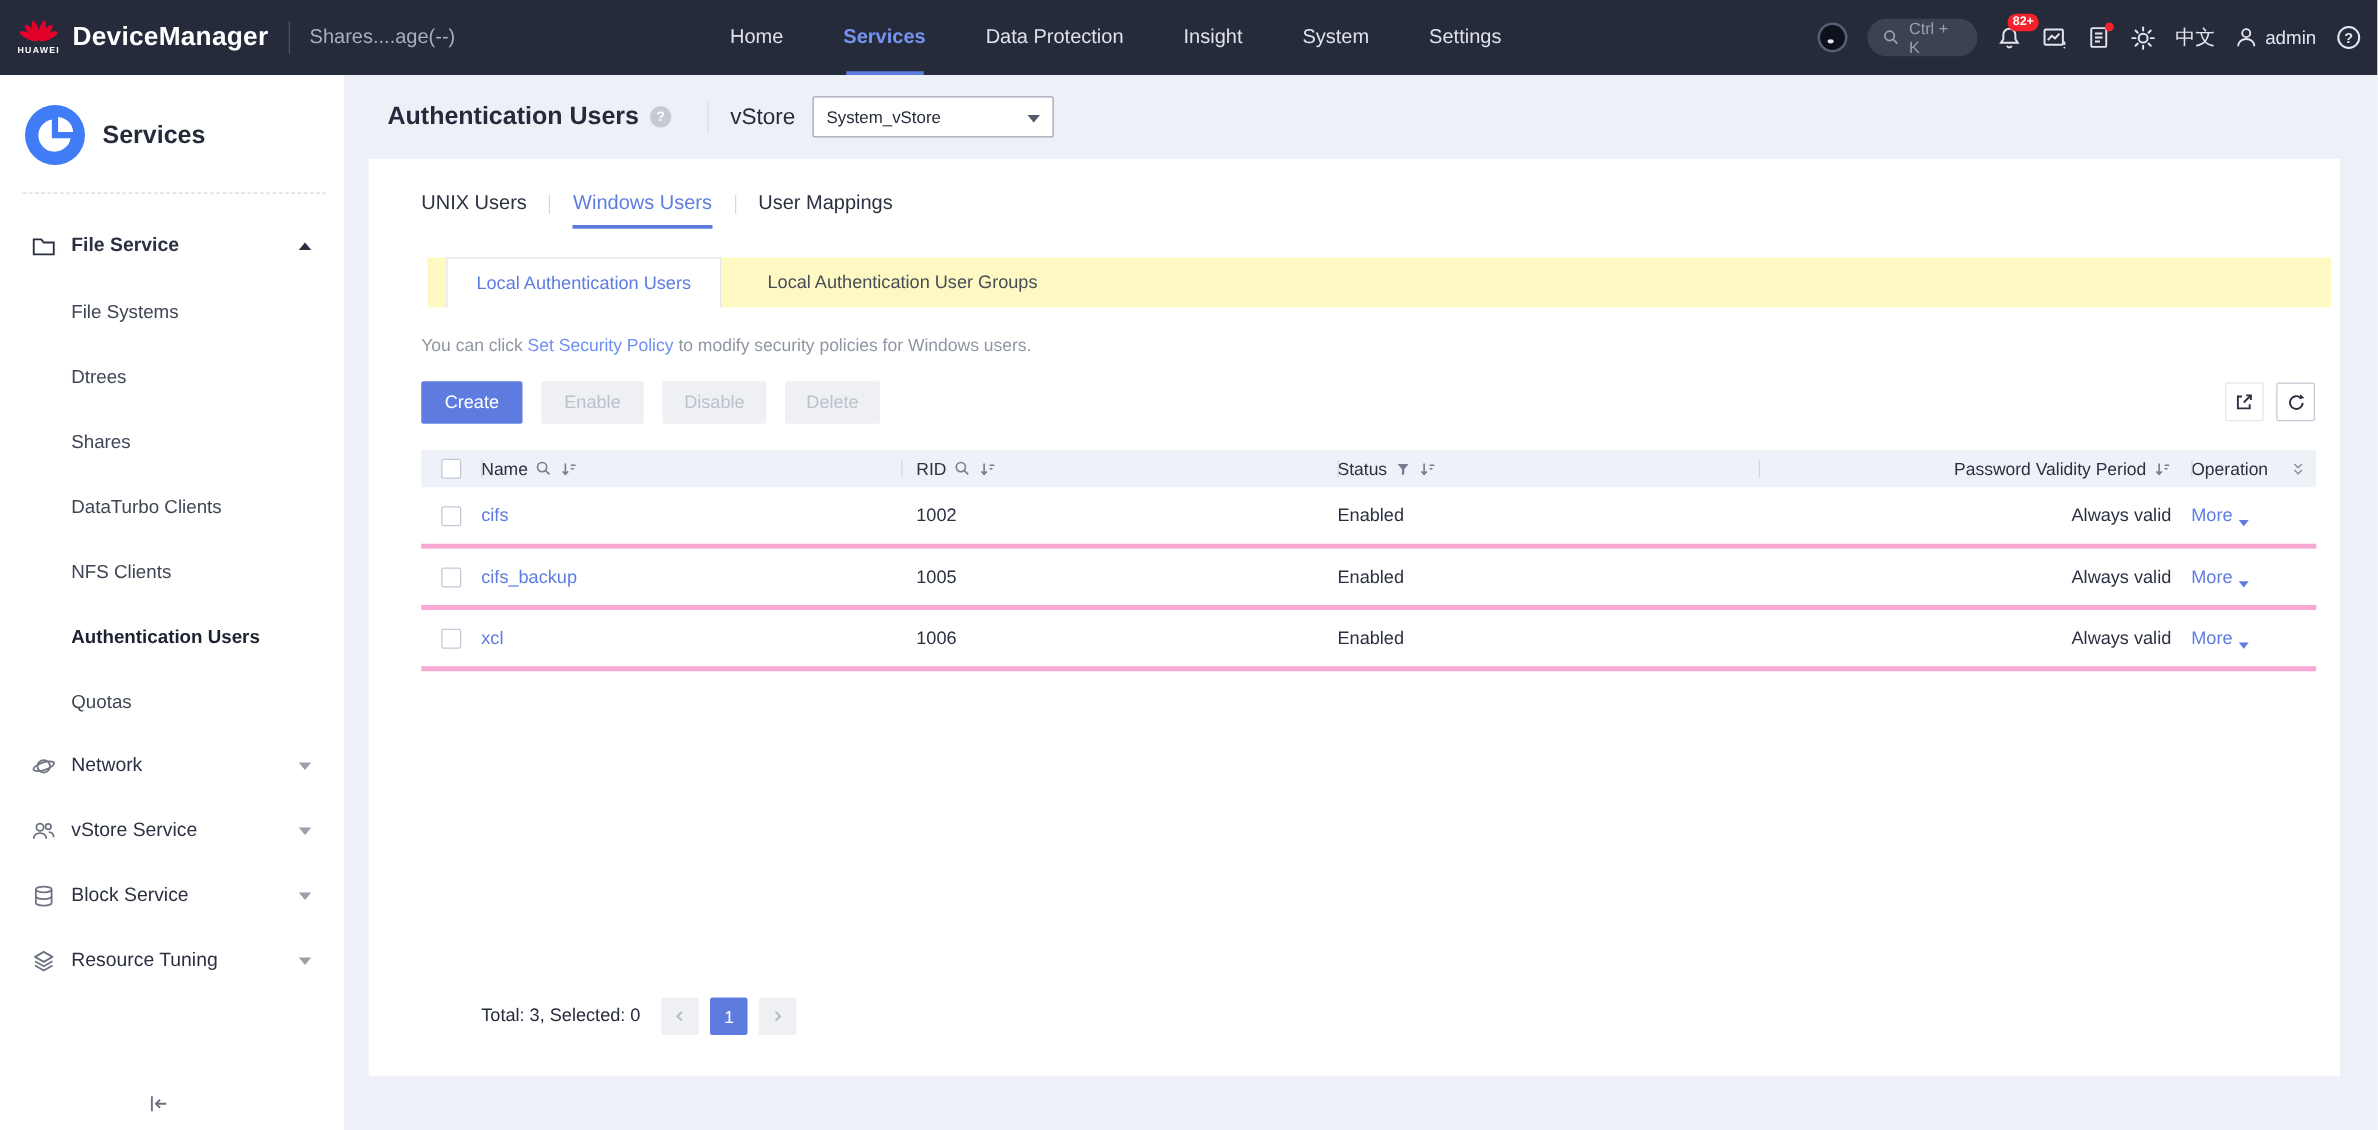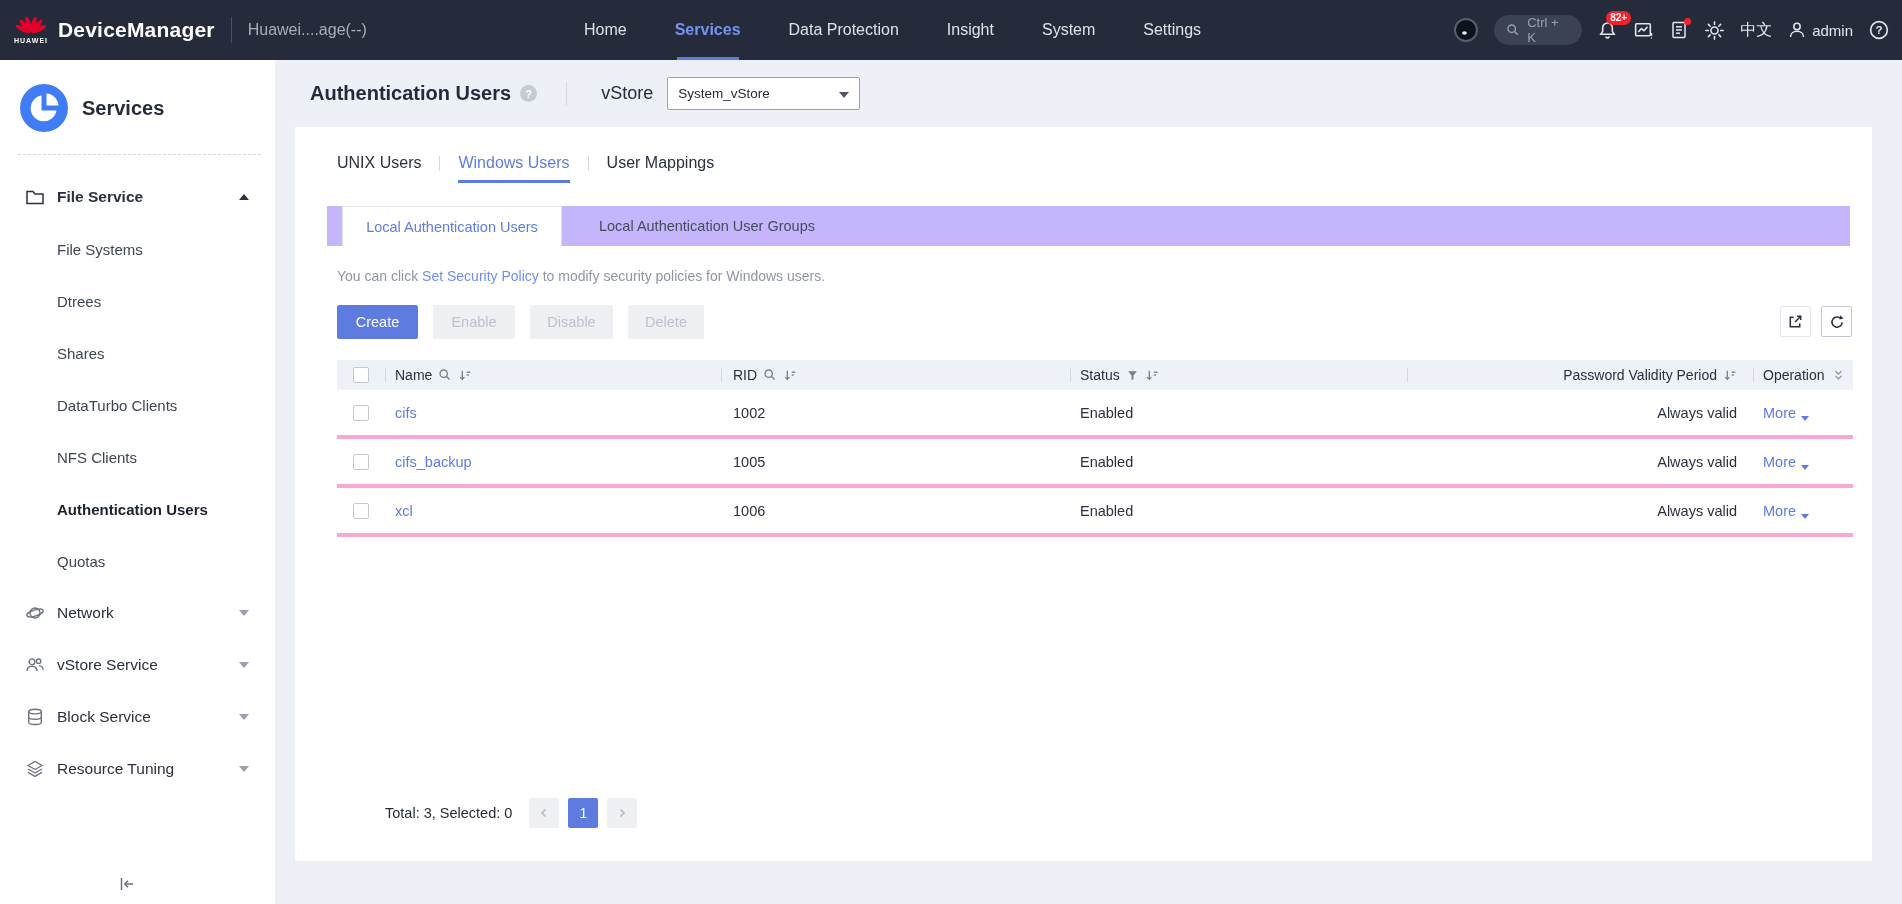--- a/index.html
+++ b/index.html
@@ -45,33 +45,33 @@
   .chev.up { border-left:5px solid transparent; border-right:5px solid transparent; border-bottom:6px solid #2b3040; }
   .chev.down { border-left:5px solid transparent; border-right:5px solid transparent; border-top:6px solid #9aa0ac; }
   .collapse-btn { position:absolute; left:118px; bottom:8px; cursor:pointer; }
 
   
   .page-header { position:absolute; left:275px; top:60px; height:67px; right:0; display:flex; align-items:center; }
   .page-title { margin-left:35px; font-size:20px; font-weight:700; color:#252b3a; }
   .info-icon { width:17px; height:17px; border-radius:50%; background:#c6cad4; color:#fff; font-size:11px; font-weight:bold; display:inline-flex; align-items:center; justify-content:center; margin-left:9px; }
   .info-icon::after { content:"?"; }
   .vdiv { width:1px; height:24px; background:#d8dbe4; margin-left:29px; }
-  .vlabel { margin-left:34px; font-size:18px; color:#252b3a; }
+  .vlabel { margin-left:17px; font-size:18px; color:#252b3a; }
   .vselect { position:relative; margin-left:14px; width:193px; height:33px; background:#fff; border:1px solid #9ba1ad; border-radius:2px; display:flex; align-items:center; padding:0 26px 0 10px; font-size:13.5px; color:#252b3a; cursor:pointer; }
   .vselect .caret { position:absolute; right:10px; top:14px; width:0; height:0; border-left:5px solid transparent; border-right:5px solid transparent; border-top:6px solid #52596b; }
 
   
   .card { position:absolute; left:295px; top:127px; width:1577px; height:734px; background:#ffffff; }
   .tabs { position:absolute; left:42px; top:27px; display:flex; align-items:center; gap:18px; font-size:16px; color:#2b3040; }
   .tab { position:relative; cursor:pointer; }
   .tab.active { color:#5e7ce0; }
   .tab.active::after { content:""; position:absolute; left:0; right:0; bottom:-11px; height:3px; background:#5e7ce0; }
   .tsep { width:1px; height:15px; background:#d5d9e2; }
 
-  .subtabs { position:absolute; left:32px; top:79px; width:1523px; height:40px; background:#c4b5fd; }
+  .subtabs { position:absolute; left:47px; top:79px; width:1523px; height:40px; background:#fef9c3; }
   .subtab { position:absolute; top:0; height:40px; display:flex; align-items:center; justify-content:center; font-size:14.5px; color:#464c59; cursor:pointer; }
   .subtab.active { left:15px; width:220px; background:#ffffff; border:1px solid #e2e4eb; border-bottom:none; color:#5e7ce0; }
   .subtab.second { left:235px; width:290px; }
 
   .hint { position:absolute; left:42px; top:141px; font-size:14px; color:#8f95a3; }
   .hint a { color:#6e8ff2; text-decoration:none; cursor:pointer; }
 
   .toolbar { position:absolute; left:42px; top:178px; display:flex; gap:15px; }
   .btn { height:34px; border:none; border-radius:2px; font-size:14.5px; font-family:"Liberation Sans",sans-serif; cursor:pointer; padding:0 14px; }
   .btn.primary { width:81px; background:#5e7ce0; color:#fff; }
@@ -80,21 +80,21 @@
 
   .iconbtn { position:absolute; top:179px; width:31px; height:31px; background:#fff; border-radius:2px; display:flex; align-items:center; justify-content:center; cursor:pointer; }
   .iconbtn.export { left:1485px; border:1px solid #e4e7ee; }
   .iconbtn.refresh { left:1526px; border:1px solid #c3c8d4; }
 
   
   .table { position:absolute; left:42px; top:233px; width:1516px; font-size:14.5px; color:#2b3040; }
   .trow, .thead { display:grid; grid-template-columns:48px 336px 349px 337px 346px 100px; align-items:center; }
   .thead { height:30px; background:#eef1f8; font-size:14px; }
   .trow { height:49px; border-bottom:4px solid #f9a8d4; background:#fff; }
-  .cell { display:flex; align-items:center; padding-left:10px; height:100%; }
+  .cell { display:flex; align-items:center; height:100%; }
   .thead .cell { position:relative; gap:6px; }
   .thead .cell.sep::before { content:""; position:absolute; left:0; top:8px; height:14px; width:1px; background:#d3d7e2; }
   .cell.c-rid { padding-left:12px; }
   .cell.c-valid { justify-content:flex-end; padding-right:16px; }
   .cell.c-check { justify-content:center; padding-left:0; }
   .checkbox { width:16px; height:16px; border:1px solid #c2c8d4; border-radius:2px; background:#fff; cursor:pointer; }
   .hicon { display:inline-flex; cursor:pointer; }
   .link { color:#5e7ce0; text-decoration:none; cursor:pointer; }
   .more { color:#5e7ce0; cursor:pointer; display:inline-flex; align-items:flex-end; gap:5px; }
   .more .mcaret { width:0; height:0; border-left:4.5px solid transparent; border-right:4.5px solid transparent; border-top:5.5px solid #5e7ce0; }
@@ -121,21 +121,21 @@
             <ellipse cx="15" cy="8" rx="2.4" ry="8" transform="rotate(-16 15 17)"></ellipse>
             <ellipse cx="15" cy="8" rx="2.4" ry="8" transform="rotate(16 15 17)"></ellipse>
             <ellipse cx="15" cy="8" rx="2.4" ry="8" transform="rotate(40 15 17)"></ellipse>
             <ellipse cx="15" cy="8" rx="2.4" ry="8" transform="rotate(64 15 17)"></ellipse>
           </g>
         </svg>
         <span class="logo-text">HUAWEI</span>
       </div>
       <span class="brand">DeviceManager</span>
       <span class="nav-divider"></span>
-      <span class="device">Huawei....age(--)</span>
+      <span class="device">Shares....age(--)</span>
     </div>
 
     <nav class="nav-menu">
       <a class="nav-item">Home</a>
       <a class="nav-item active">Services</a>
       <a class="nav-item">Data Protection</a>
       <a class="nav-item">Insight</a>
       <a class="nav-item">System</a>
       <a class="nav-item">Settings</a>
     </nav>

